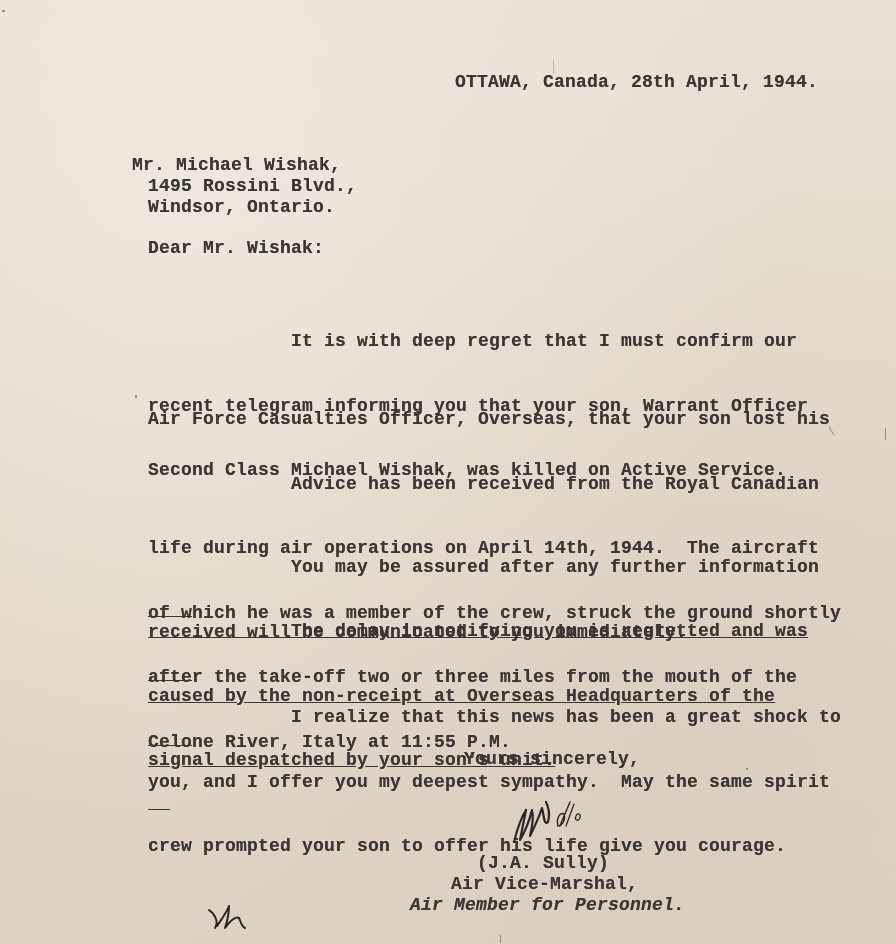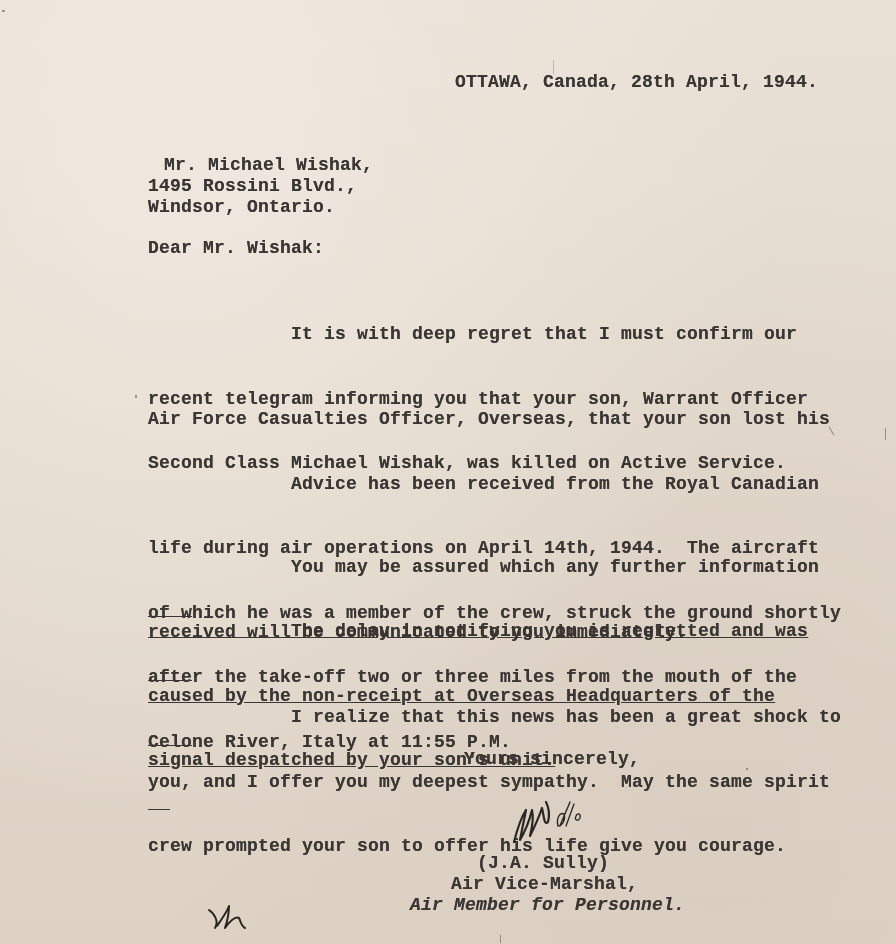--- a/index.html
+++ b/index.html
@@ -60,43 +60,43 @@
       height: 40px;
     }
   </style>
 </head>
 <body>
 
 <div class="page">
 
   <div class="line" style="left:455px; top:72px;">OTTAWA, Canada, 28th April, 1944.</div>
 
-  <div class="line" style="left:164px; top:155px;">Mr. Michael Wishak,</div>
+  <div class="line" style="left:132px; top:155px;">Mr. Michael Wishak,</div>
   <div class="line" style="left:148px; top:176px;">1495 Rossini Blvd.,</div>
   <div class="line" style="left:148px; top:197px;">Windsor, Ontario.</div>
 
   <div class="line" style="left:148px; top:238px;">Dear Mr. Wishak:</div>
 
-  <div class="para" style="top:281px;">
+  <div class="para" style="top:288px;">
     <div>             It is with deep regret that I must confirm our</div>
     <div>recent telegram informing you that your son, Warrant Officer</div>
     <div>Second Class Michael Wishak, was killed on Active Service.</div>
   </div>
 
   <div class="para" style="top:366px;">
     <div>Air Force Casualties Officer, Overseas, that your son lost his</div>
     <div>             Advice has been received from the Royal Canadian</div>
     <div>life during air operations on April 14th, 1944.  The aircraft</div>
     <div>of which he was a member of the crew, struck the ground shortly</div>
     <div>after the take-off two or three miles from the mouth of the</div>
     <div>Celone River, Italy at 11:55 P.M.</div>
   </div>
 
   <div class="para" style="top:514px;">
-    <div>             You may be assured which any further information</div>
+    <div>             You may be assured after any further information</div>
     <div>received will be communicated to you immediately.</div>
   </div>
 
   <div class="para" style="top:578px;text-decoration:underline;">
     <div>             The delay in notifying you is regretted and was</div>
     <div>caused by the non-receipt at Overseas Headquarters of the</div>
     <div>signal despatched by your son's unit.</div>
   </div>
 
   <div class="para" style="top:664px;">

